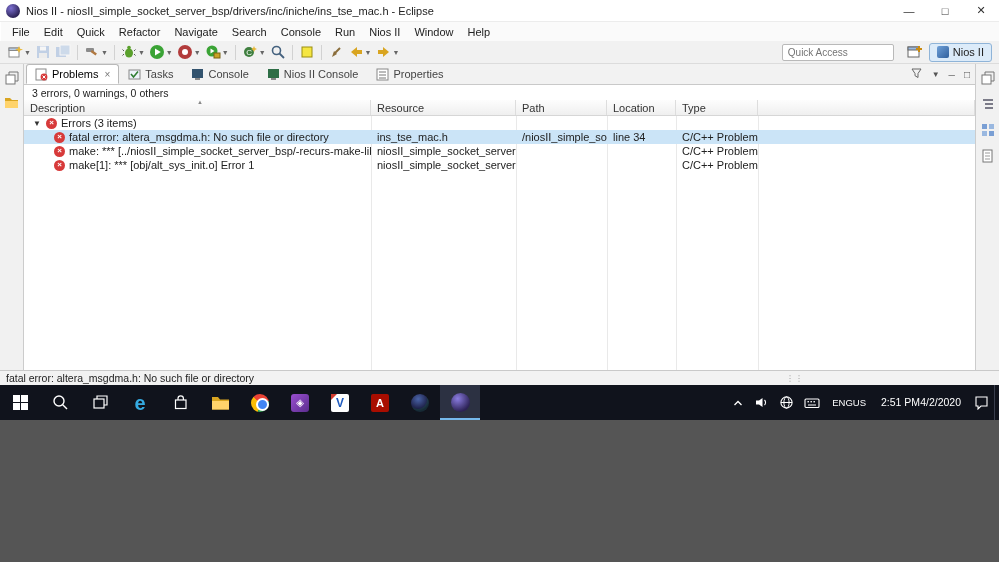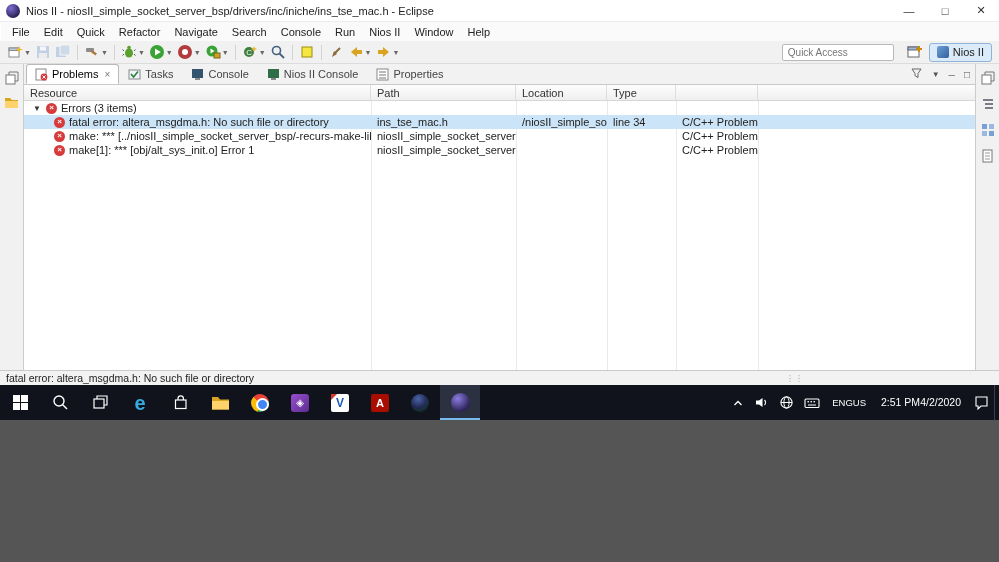--- a/index.html
+++ b/index.html
@@ -368,30 +368,35 @@
           <svg width="13" height="13">
               <path d="M2 2 h9 L8 6.5 v4 l-3-1.8 V6.5 z" fill="none" stroke="#666"></path>
             </svg>
         </span>
         <span style="font-size:8px">▼</span>
         <span style="font-size:9px">─</span>
         <span style="font-size:10px">□</span>
       </div>
     </div>
 
+    <div class="summary">3 errors, 0 warnings, 0 others</div>
 
     <div class="table">
 
       <div class="gridline" style="left:347px"></div>
       <div class="gridline" style="left:492px"></div>
       <div class="gridline" style="left:583px"></div>
       <div class="gridline" style="left:652px"></div>
       <div class="gridline" style="left:734px"></div>
 
       <div class="thead">
+        <div class="th">
+          <span class="sort">▲</span>
+          <span>Description</span>
+        </div>
         <div class="th">
             <span>Resource</span>
           </div>
         <div class="th">
             <span>Path</span>
           </div>
         <div class="th">
             <span>Location</span>
           </div>
         <div class="th">

